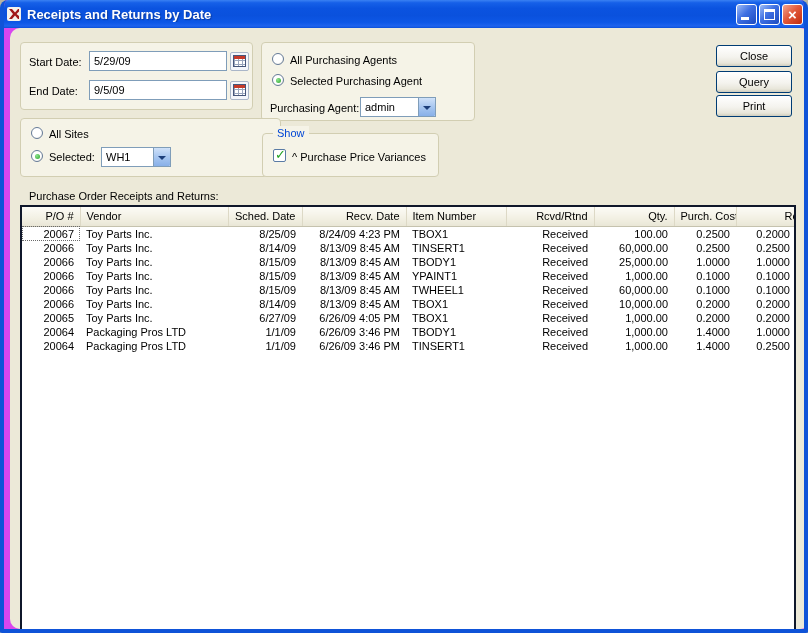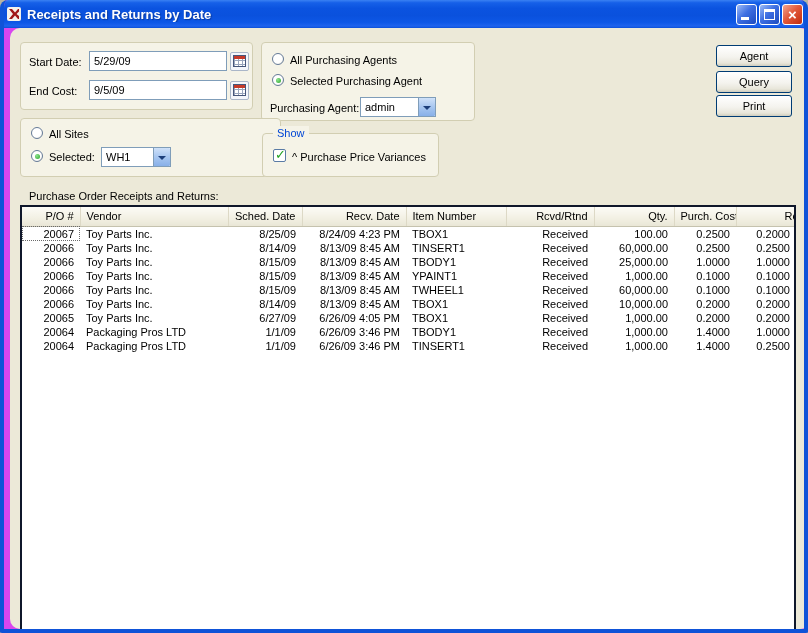--- a/index.html
+++ b/index.html
@@ -144,21 +144,21 @@
 
   <div class="win-body">
 
     <div class="group" style="left:10px;top:14px;width:233px;height:68px;">
       <span class="lbl" style="left:8px;top:12px;">Start Date:</span>
       <input class="txt" style="left: 68px; top: 8px; width: 138px;" value="5/29/09">
       <button class="calbtn" style="left:209px;top:9px;">
           <span class="calicon"></span>
         </button>
 
-      <span class="lbl" style="left:8px;top:41px;">End Cost:</span>
+      <span class="lbl" style="left:8px;top:41px;">End Date:</span>
       <input class="txt" style="left: 68px; top: 37px; width: 138px;" value="9/5/09">
       <button class="calbtn" style="left:209px;top:38px;">
           <span class="calicon"></span>
         </button>
     </div>
 
     <div class="group" style="left:251px;top:14px;width:214px;height:79px;">
       <span class="radio" style="left:10px;top:10px;"></span>
       <span class="lbl" style="left:28px;top:10px;">All Purchasing Agents</span>
 
@@ -183,21 +183,21 @@
         <button class="combo-btn"></button>
       </div>
     </div>
 
     <div class="group" style="left:252px;top:105px;width:177px;height:44px;">
       <span class="group-caption">Show</span>
       <span class="checkbox checked" style="left:10px;top:15px;"></span>
       <span class="lbl" style="left:29px;top:16px;">^ Purchase Price Variances</span>
     </div>
 
-    <button class="btn" style="left:706px;top:17px;">Agent</button>
+    <button class="btn" style="left:706px;top:17px;">Close</button>
     <button class="btn" style="left:706px;top:43px;">Query</button>
     <button class="btn" style="left:706px;top:67px;">Print</button>
 
     <span class="grid-caption">Purchase Order Receipts and Returns:</span>
     <div class="grid">
       <table class="listing" id="grid-table">
         <colgroup>
             <col style="width: 58px;">
             <col style="width: 148px;">
             <col style="width: 74px;">

